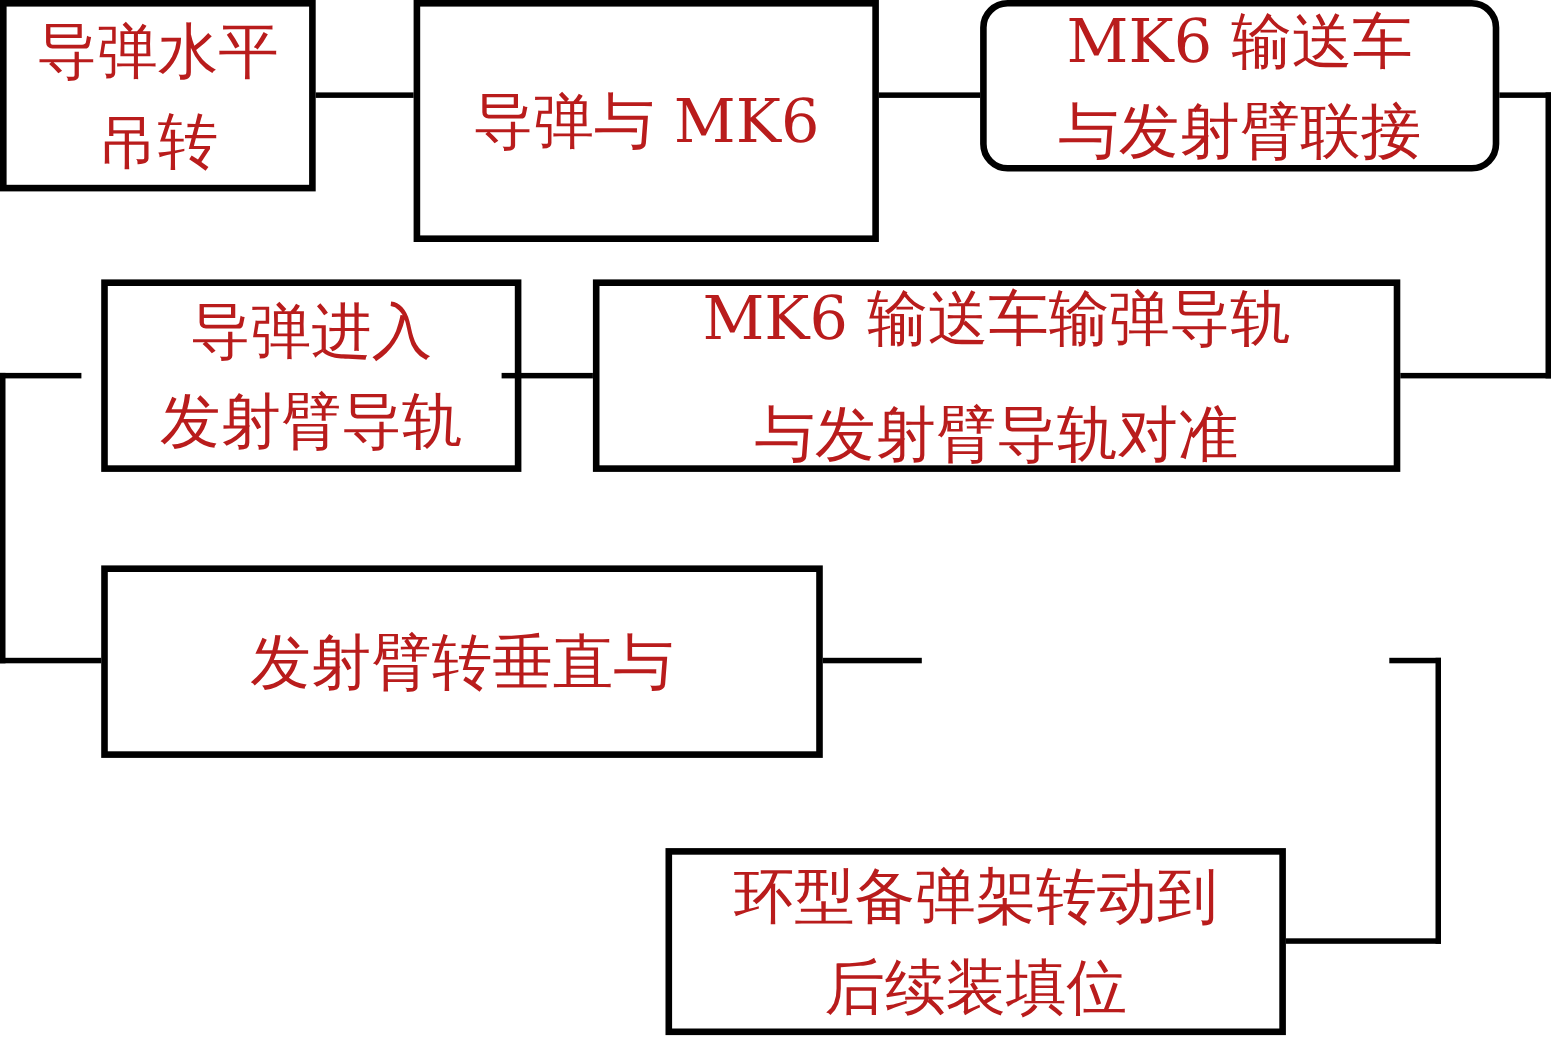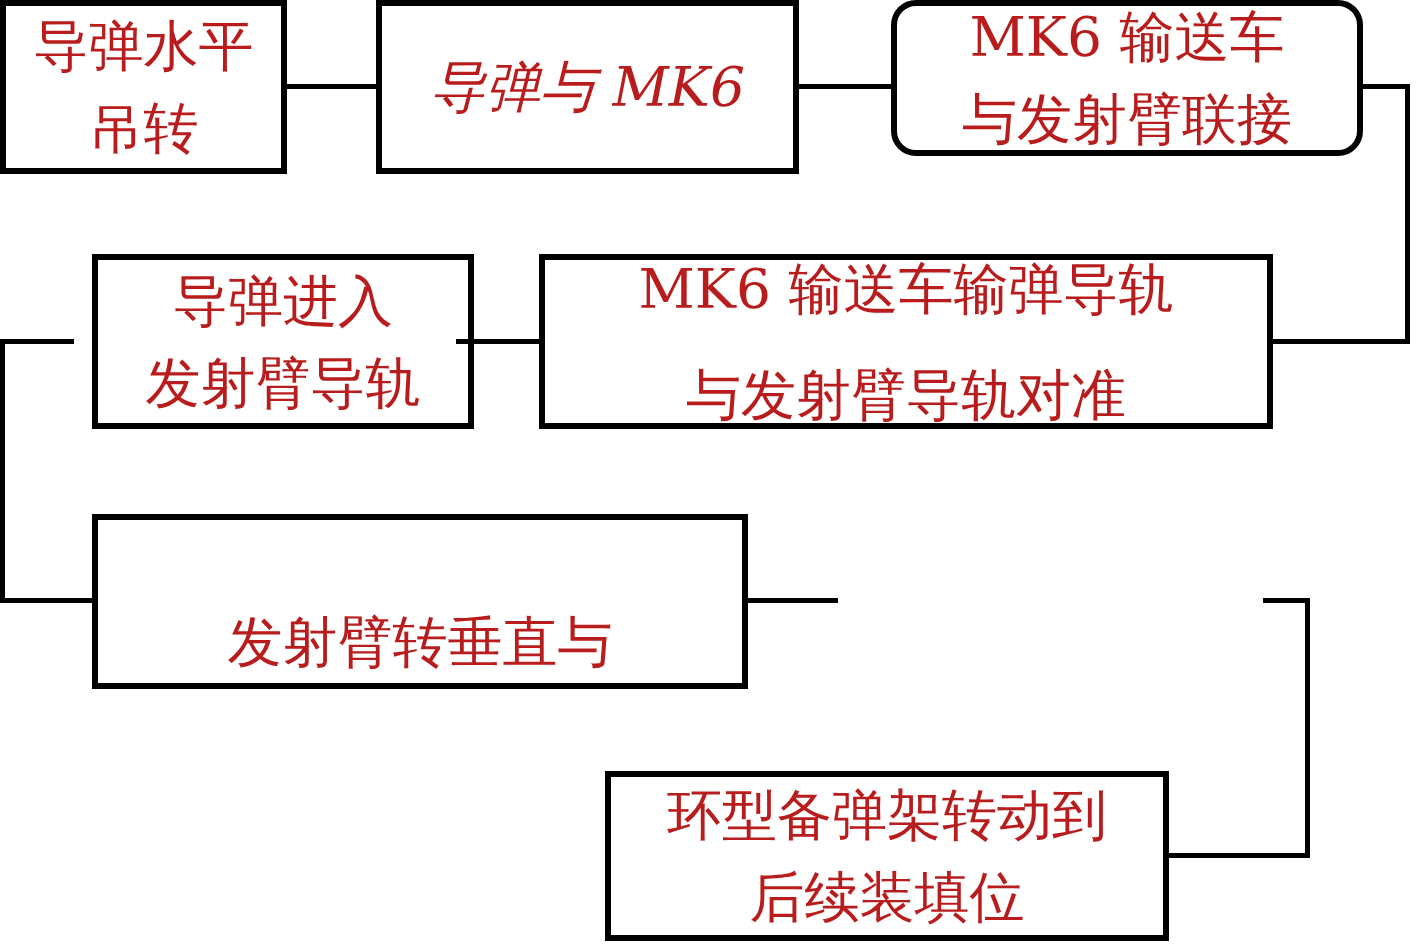--- a/index.html
+++ b/index.html
@@ -32,27 +32,27 @@
   }
   .edge {
     position: absolute;
     background: #000000;
   }
   .edge.h { height: 5px; }
   .edge.v { width: 5px; }
 
   
   #n1 { left: 0px;    top: 0px;   width: 287px; height: 174px; }
-  #n2 { left: 376px;  top: 0px;   width: 423px; height: 174px; font-style: italic; }
+  #n2 { left: 376px;  top: 0px;   width: 423px; height: 220px; }
   #n3 { left: 891px;  top: 0px;   width: 472px; height: 156px; border-radius: 25px; }
   
   #n4 { left: 74px;   top: 254px; width: 382px; height: 175px; margin-left: 18px; }
   #n5 { left: 539px;  top: 254px; width: 734px; height: 175px; gap: 24px; }
   
-  #n6 { left: 92px;   top: 514px; width: 656px; height: 175px; justify-content: flex-end; }
+  #n6 { left: 92px;   top: 514px; width: 656px; height: 175px; }
   #n7 { left: 838px;  top: 514px; width: 425px; height: 175px; }
   
   #n8 { left: 605px;  top: 771px; width: 564px; height: 170px; text-align: right; }
 
   
   #e1  { left: 287px;  top: 84px;  width: 89px;  }
   #e2  { left: 799px;  top: 84px;  width: 92px;  }
   #e3a { left: 1363px; top: 84px;  width: 47px;  }
   #e3b { left: 1405px; top: 84px;  height: 260px; }
   #e3c { left: 1273px; top: 339px; width: 137px; }

